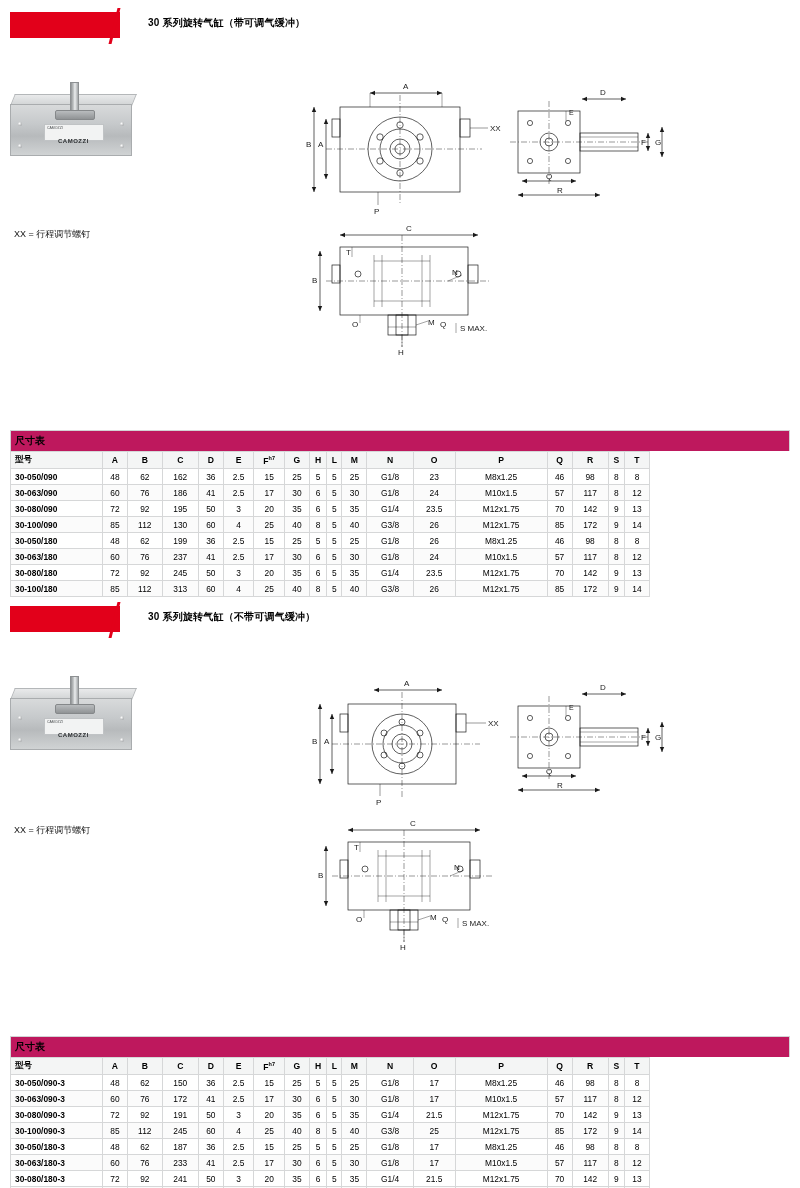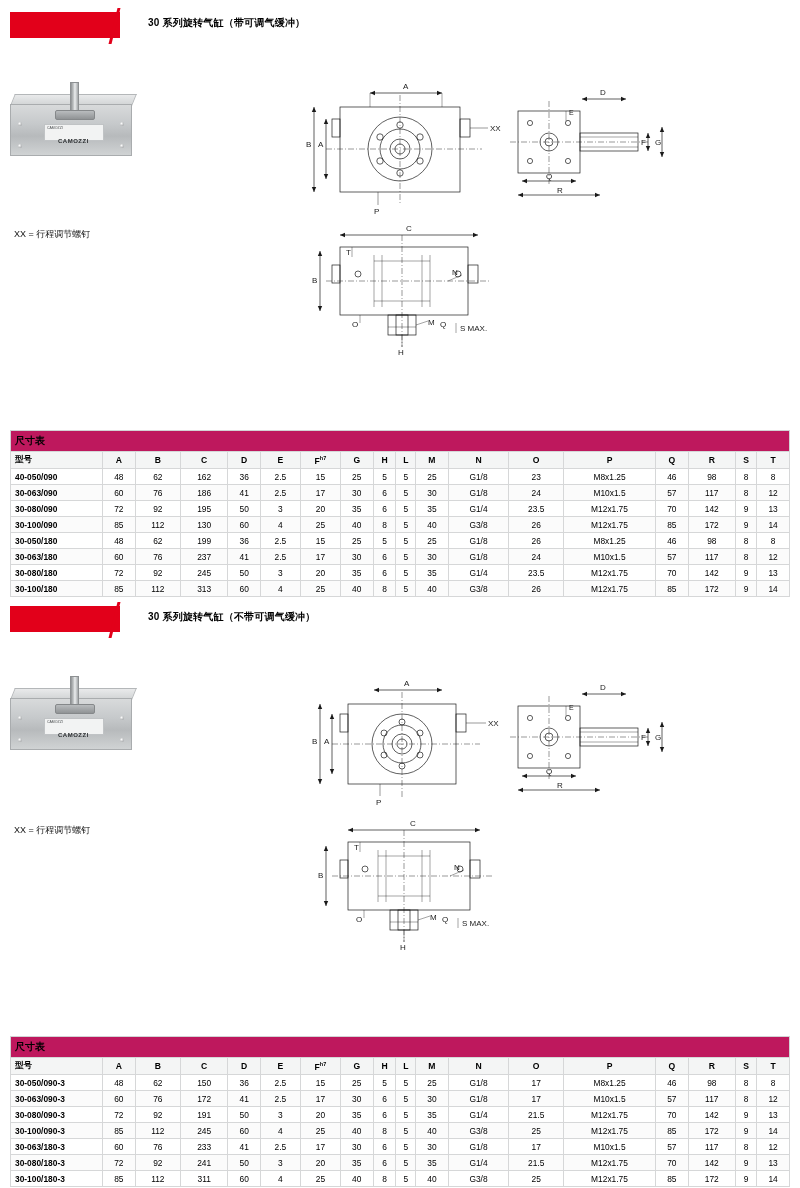--- a/index.html
+++ b/index.html
@@ -70,21 +70,21 @@
   .dwg { position: absolute; }
   .dwg svg { display: block; }
 
   
   .tbl-wrap { position: absolute; left: 10px; width: 780px; }
   .tbl-title {
     font-size: 10px; font-weight: bold; background: #be185d;
     border: 1px solid #d2d3d4; border-bottom: none;
     padding: 3px 4px;
   }
-  table.dim { border-collapse: collapse; width: 780px; font-size: 8.4px; }
+  table.dim { border-collapse: collapse; width: 640px; font-size: 8.4px; }
   table.dim th, table.dim td {
     border: 1px solid #d6d7d8; text-align: center; padding: 2.2px 0; height: 16px;
   }
   table.dim thead th { background: #f4f5f5; font-weight: bold; font-size: 8.6px; }
   table.dim tbody td:first-child, table.dim thead th:first-child {
     text-align: left; padding-left: 4px; font-weight: bold;
   }
   table.dim tbody tr:nth-child(odd) { background: #ffffff; }
   table.dim tbody tr:nth-child(even) { background: #fbfbfb; }
   .sup { font-size: 5.5px; vertical-align: super; }
@@ -280,21 +280,21 @@
           <th>O</th>
           <th style="width:92px">P</th>
           <th>Q</th>
           <th>R</th>
           <th>S</th>
           <th>T</th>
         </tr>
       </thead>
       <tbody>
         <tr>
-          <td>40-050/090</td>
+          <td>30-050/090</td>
           <td>48</td>
           <td>62</td>
           <td>162</td>
           <td>36</td>
           <td>2.5</td>
           <td>15</td>
           <td>25</td>
           <td>5</td>
           <td>5</td>
           <td>25</td>
@@ -690,20 +690,40 @@
           <td>40</td>
           <td>G3/8</td>
           <td>25</td>
           <td>M12x1.75</td>
           <td>85</td>
           <td>172</td>
           <td>9</td>
           <td>14</td>
         </tr>
         <tr>
+          <td>30-050/180-3</td>
+          <td>48</td>
+          <td>62</td>
+          <td>187</td>
+          <td>36</td>
+          <td>2.5</td>
+          <td>15</td>
+          <td>25</td>
+          <td>5</td>
+          <td>5</td>
+          <td>25</td>
+          <td>G1/8</td>
+          <td>17</td>
+          <td>M8x1.25</td>
+          <td>46</td>
+          <td>98</td>
+          <td>8</td>
+          <td>8</td>
+        </tr>
+        <tr>
           <td>30-063/180-3</td>
           <td>60</td>
           <td>76</td>
           <td>233</td>
           <td>41</td>
           <td>2.5</td>
           <td>17</td>
           <td>30</td>
           <td>6</td>
           <td>5</td>

